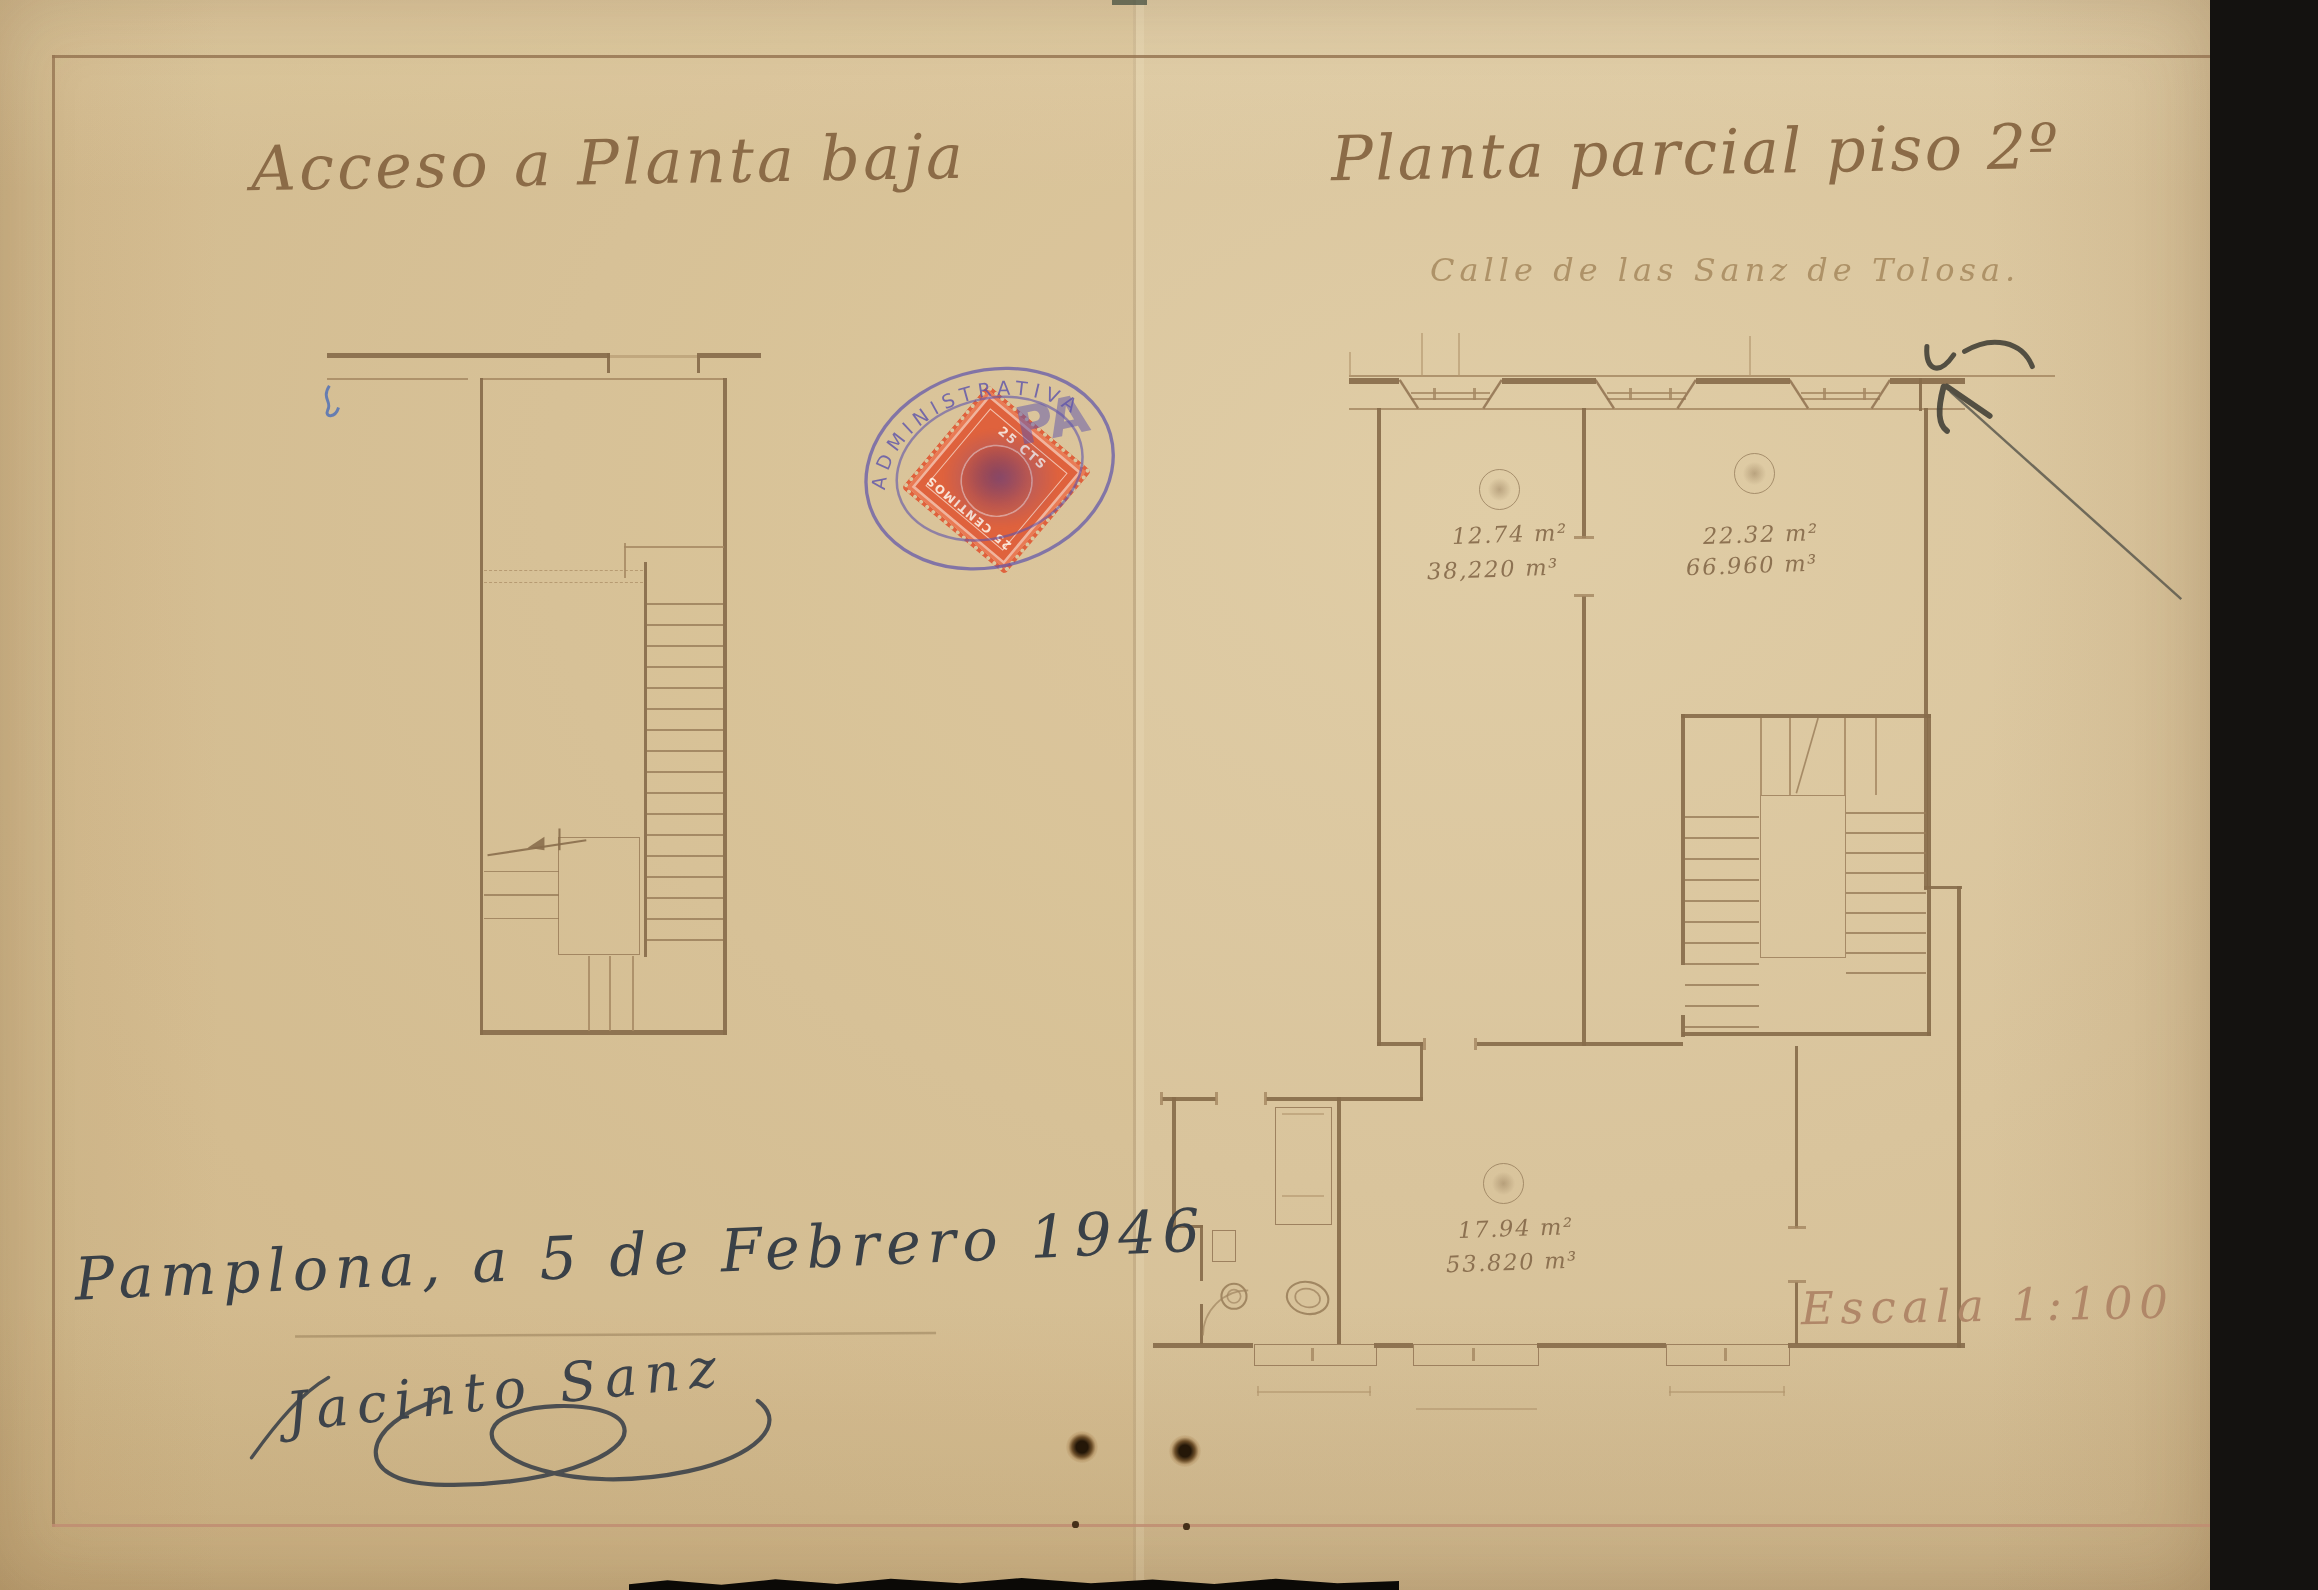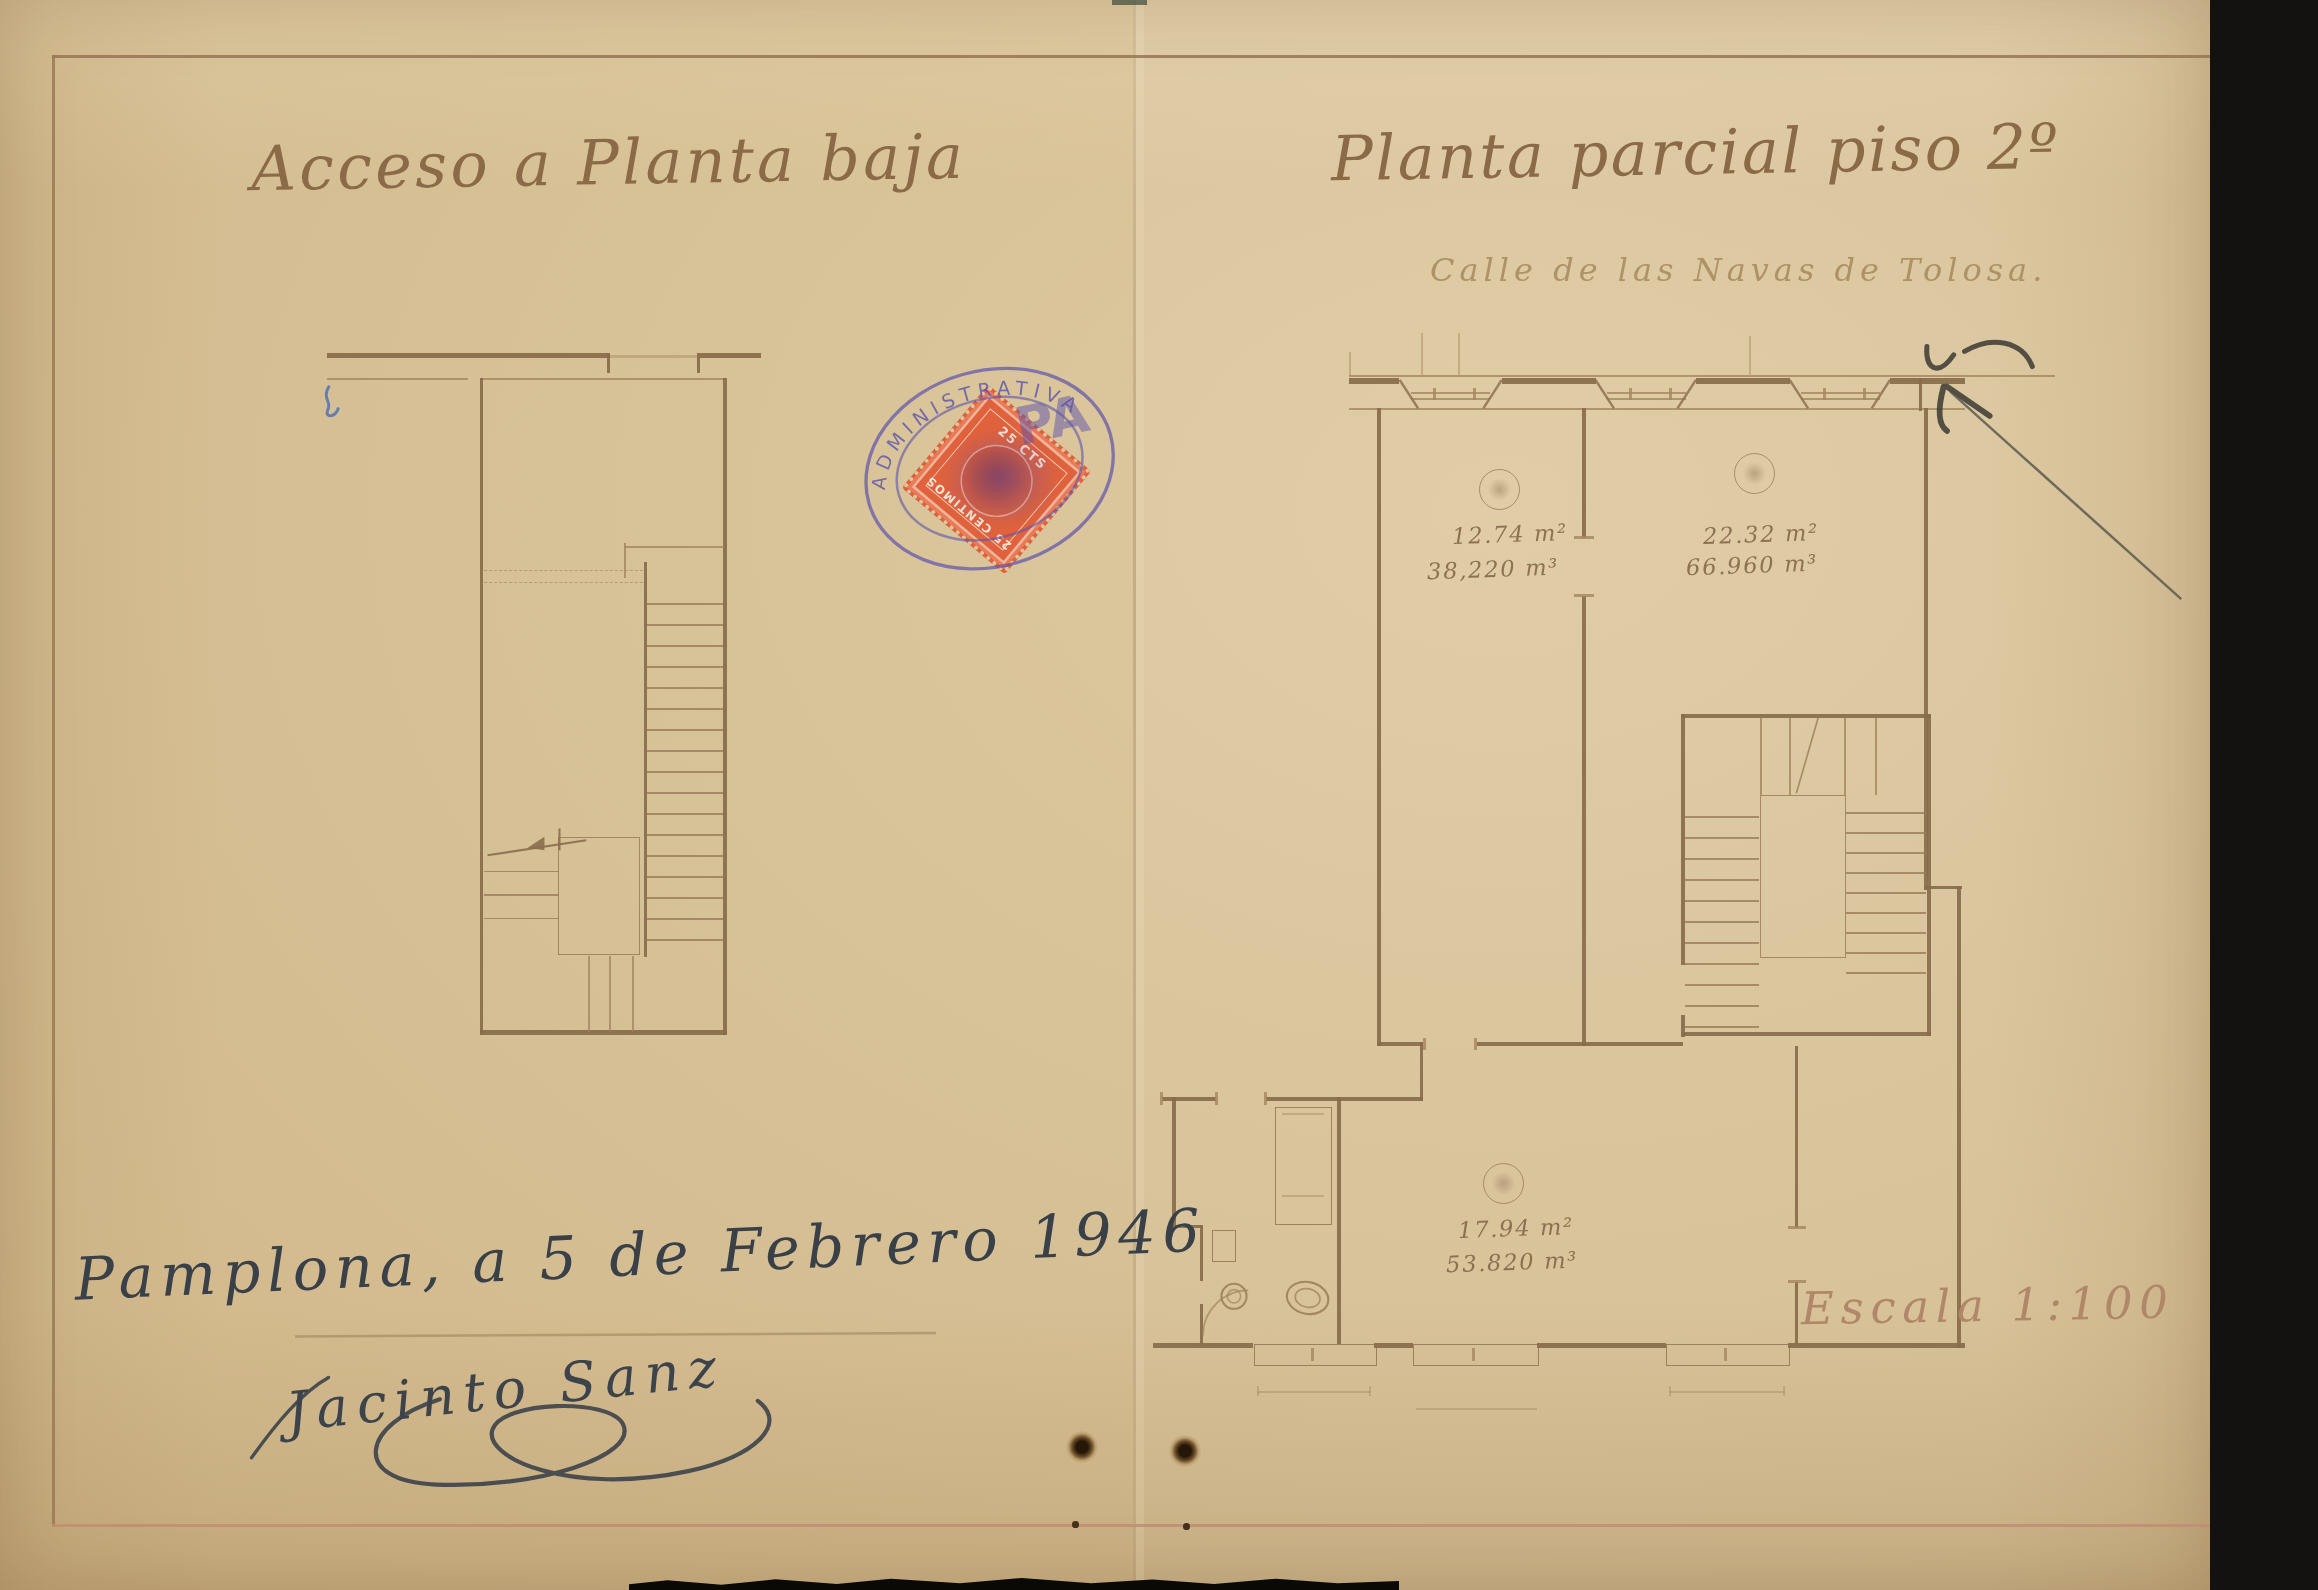--- a/index.html
+++ b/index.html
@@ -60,21 +60,21 @@
   <div class="fold-hl"></div>
   <div class="top-speck"></div>
 
   <div class="abs" style="left:52px;top:55px;width:2218px;height:2.5px;background:rgba(150,117,82,.85);"></div>
   <div class="abs" style="left:52px;top:55px;width:2.5px;height:1472px;background:rgba(150,117,82,.8);"></div>
   <div class="abs" style="left:2268px;top:55px;width:2.5px;height:1472px;background:rgba(150,117,82,.75);"></div>
   <div class="abs" style="left:52px;top:1524px;width:2218px;height:2.5px;background:rgba(192,141,114,.85);"></div>
 
   <div class="hand" style="left:251px;top:126px;font-size:62px;letter-spacing:3.3px;transform:rotate(-1deg);">Acceso a Planta baja</div>
   <div class="hand" style="left:1331px;top:116px;font-size:62px;letter-spacing:2.5px;transform:rotate(-1deg);">Planta parcial piso 2º</div>
-  <div class="pencil-text" style="left:1430px;top:251px;font-size:32px;letter-spacing:5px;opacity:.85;">Calle de las Navas de Tolosa.</div>
+  <div class="pencil-text" style="left:1430px;top:251px;font-size:32px;letter-spacing:5px;opacity:.85;">Calle de las Sanz de Tolosa.</div>
 
   <div>
     <div class="w" style="left:327px;top:353px;width:283px;height:5px;"></div>
     <div class="tl" style="left:610px;top:355px;width:90px;height:2.5px;"></div>
     <div class="w" style="left:700px;top:353px;width:61px;height:5px;"></div>
     <div class="w" style="left:607px;top:353px;width:3.3px;height:20px;"></div>
     <div class="w" style="left:697px;top:353px;width:3.3px;height:20px;"></div>
     <div class="t" style="left:327px;top:378px;width:141px;height:1.7px;"></div>
     <div class="t" style="left:480px;top:378px;width:244px;height:1.7px;"></div>
     <div class="w" style="left:480px;top:378px;width:3.3px;height:657px;"></div>

